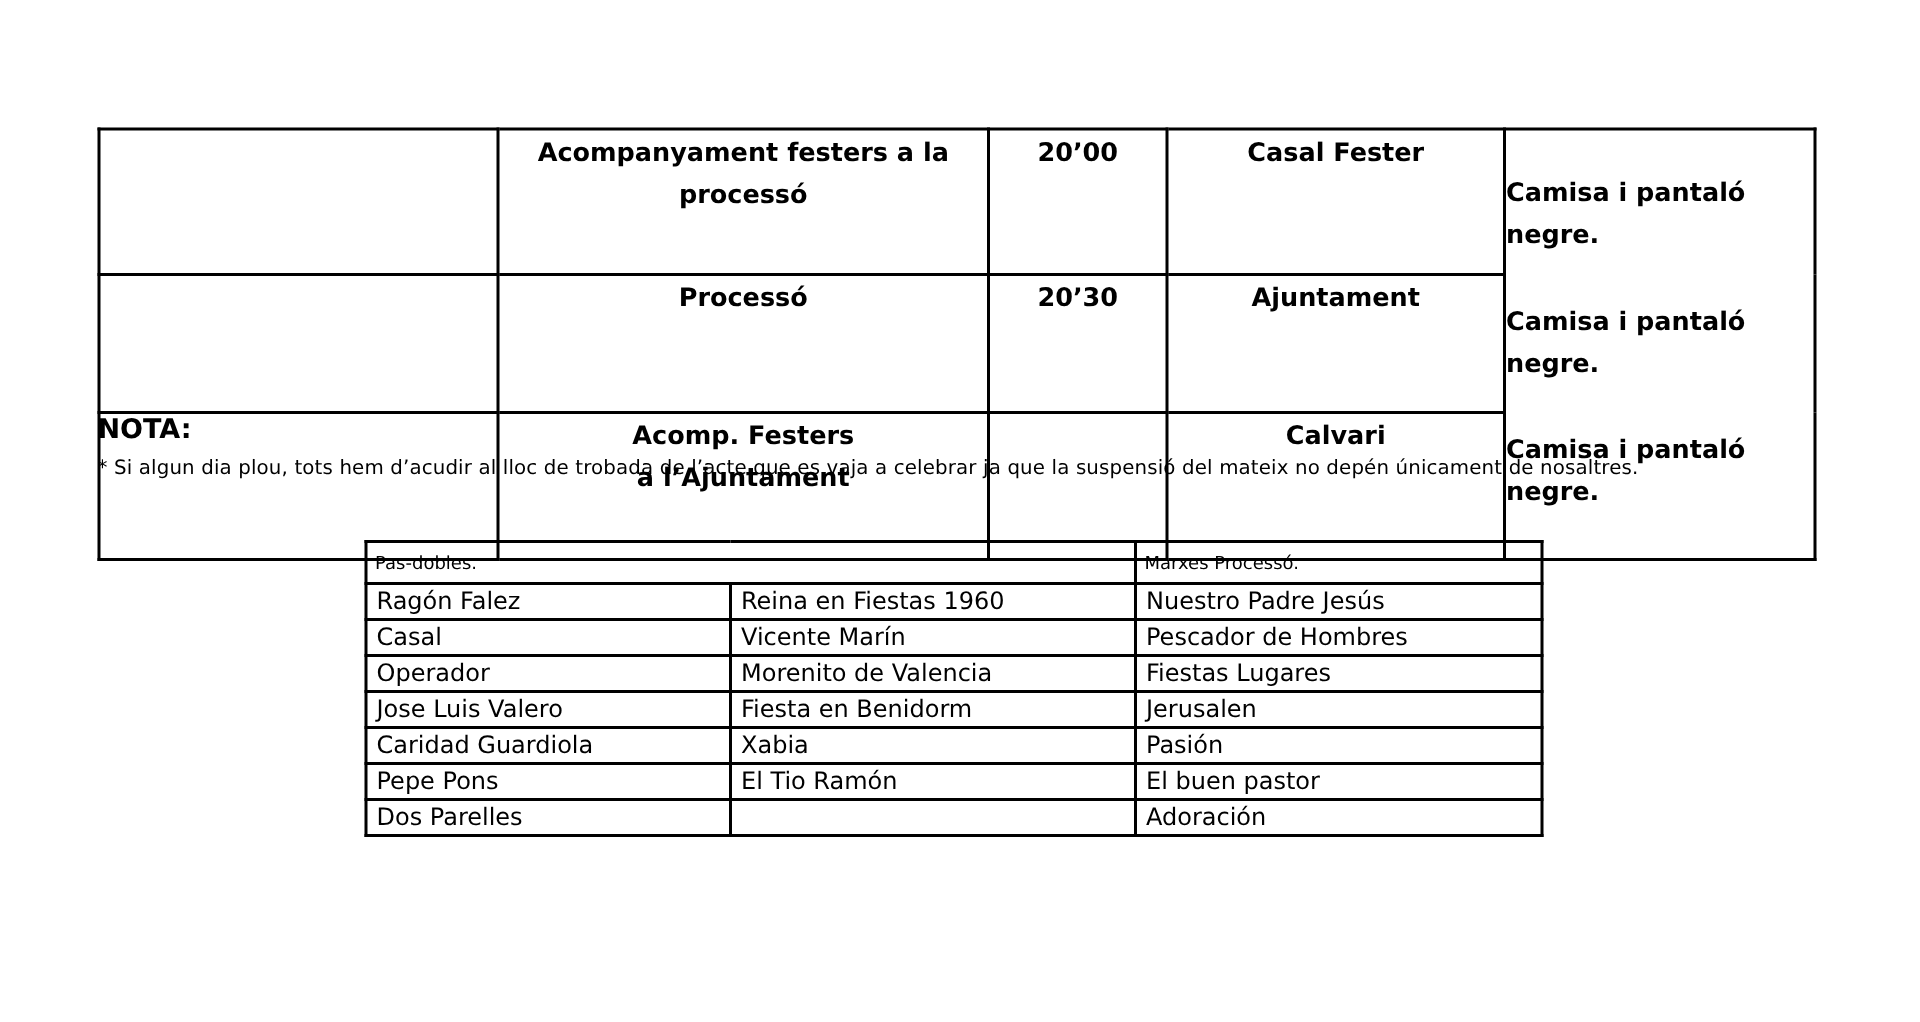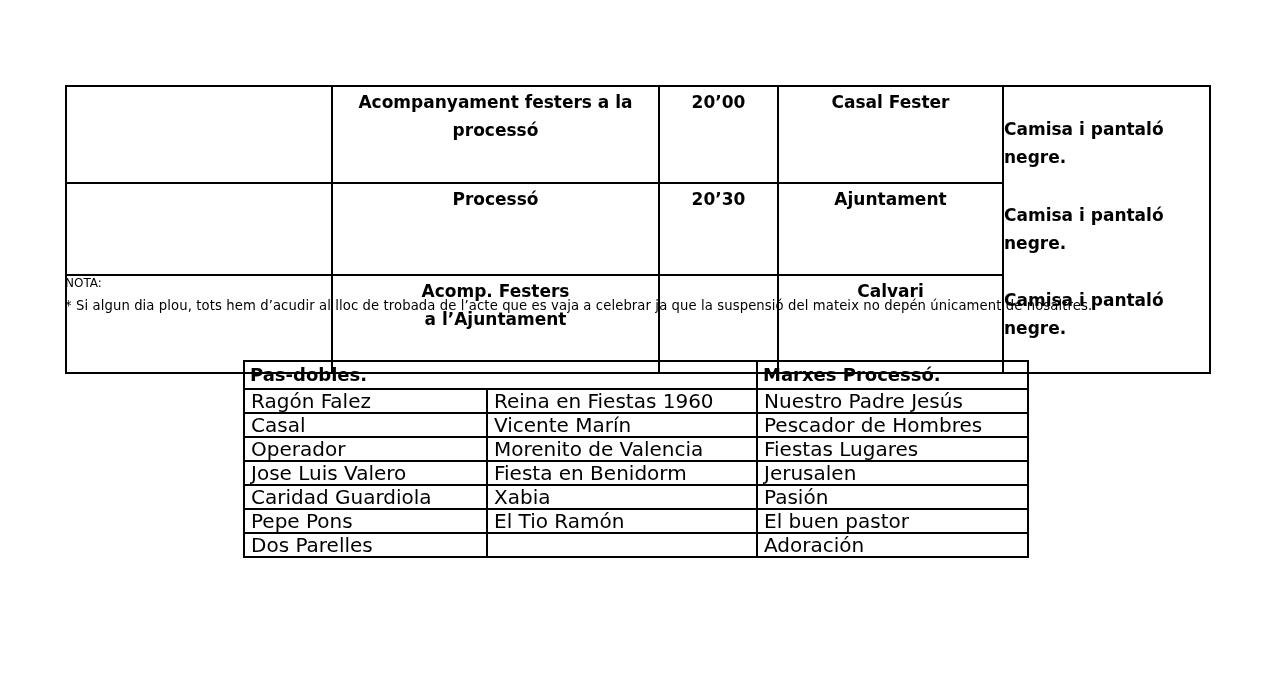--- a/index.html
+++ b/index.html
@@ -21,36 +21,36 @@
     font-weight:bold;font-size:17px;line-height:28px;
     padding:1px 2px;white-space:pre-line;
     overflow:hidden;
   }
   .t1 tr{height:57px;}
   .t1 td.dress{padding:0;}
   .dress-block{height:57.5px;text-align:left;white-space:pre-line;}
 
   
   .note{position:absolute;left:65px;top:276px;width:1160px;}
-  .note-label{font-size:12px;font-weight:normal;}
+  .note-label{font-size:18px;font-weight:bold;}
   .note-line{font-size:13.2px;margin-top:8px;white-space:nowrap;letter-spacing:0.1px;}
 
   
   .t2{
     position:absolute;left:243px;top:360px;width:784px;
     border-collapse:collapse;table-layout:fixed;
   }
   .t2 td{
     border:2px solid #000;
-    font-size:20px;line-height:22px;height:21px;
+    font-size:16px;line-height:22px;height:21px;
     padding:0 2px 0 6px;vertical-align:middle;
     white-space:nowrap;overflow:hidden;
   }
   .t2 tr.hdr td{
-    font-weight:bold;font-size:18px;height:26px;line-height:26px;padding-left:5px;margin-top:12px;
+    font-weight:normal;font-size:12px;height:26px;line-height:26px;padding-left:5px;margin-top:12px;
   }
 </style>
 </head>
 <body>
 
 <div class="page">
 
   <table class="t1">
     <colgroup>
       <col style="width:266px">

